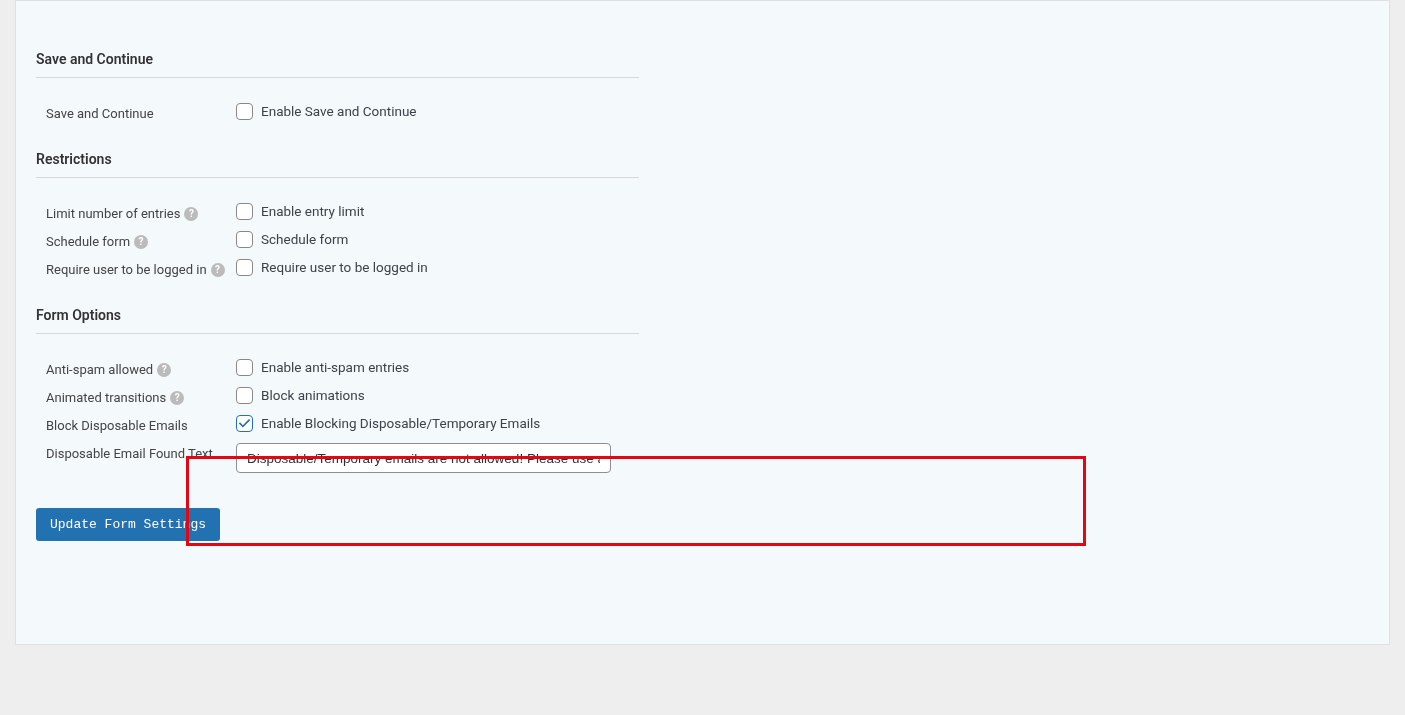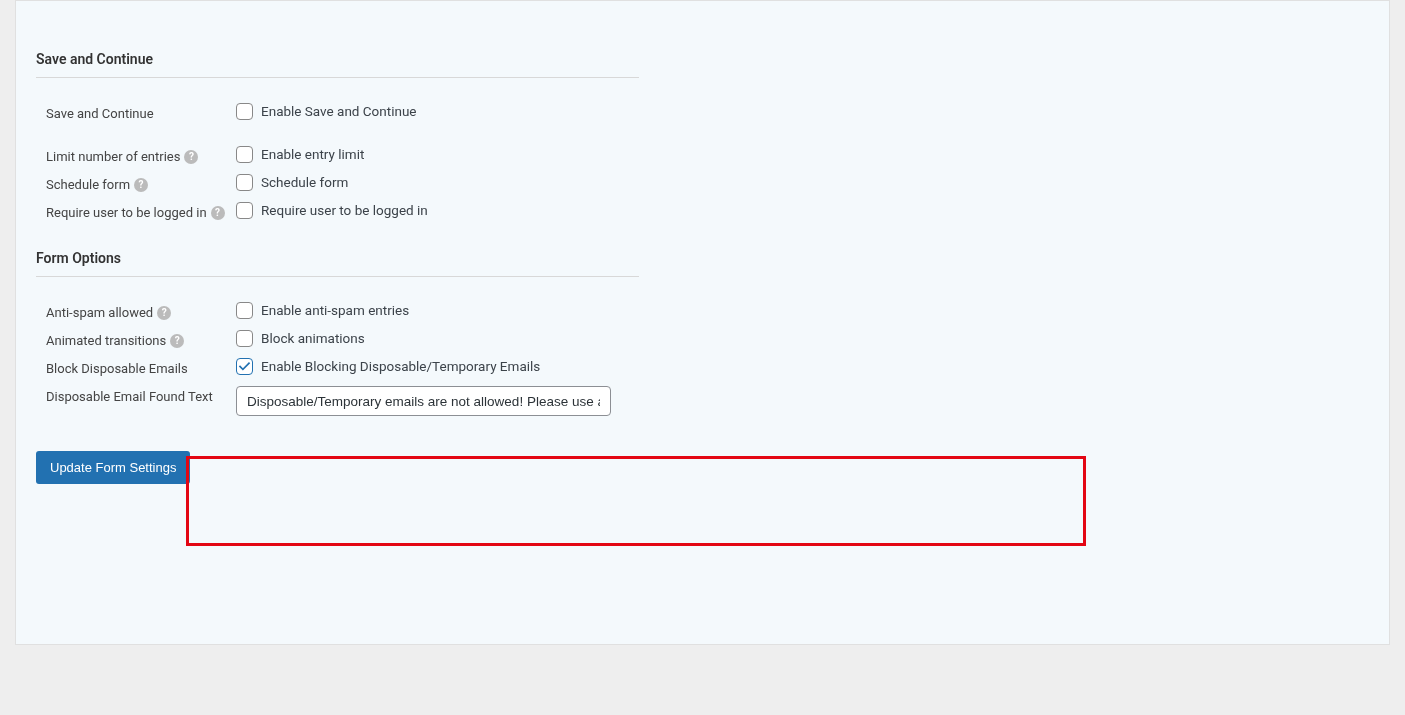--- a/index.html
+++ b/index.html
@@ -127,20 +127,21 @@
     }
     .update-button {
       margin-top: 35px;
       padding: 9px 14px;
       background: #2271b1;
       color: #fff;
       border: none;
       border-radius: 3px;
       font-size: 13px;
       cursor: pointer;
+      font-family: Liberation Mono, monospace;
     }
     .section-spacer-top {
       height: 20px;
     }
     .rows-group {
       padding-top: 15px;
     }
   </style>
 </head>
 <body>
@@ -162,20 +163,21 @@
           <div class="control-col">
             <span class="checkbox">
               
             </span>
             <span class="checkbox-label">Enable Save and Continue</span>
           </div>
         </div>
       </div>
 
       
+      <div class="section-header">Restrictions</div>
       <div class="rows-group">
         <div class="form-row">
           <div class="label-col">
             <span>Limit number of entries</span>
             <span class="help-icon">?</span>
           </div>
           <div class="control-col">
             <span class="checkbox">
               
             </span>

